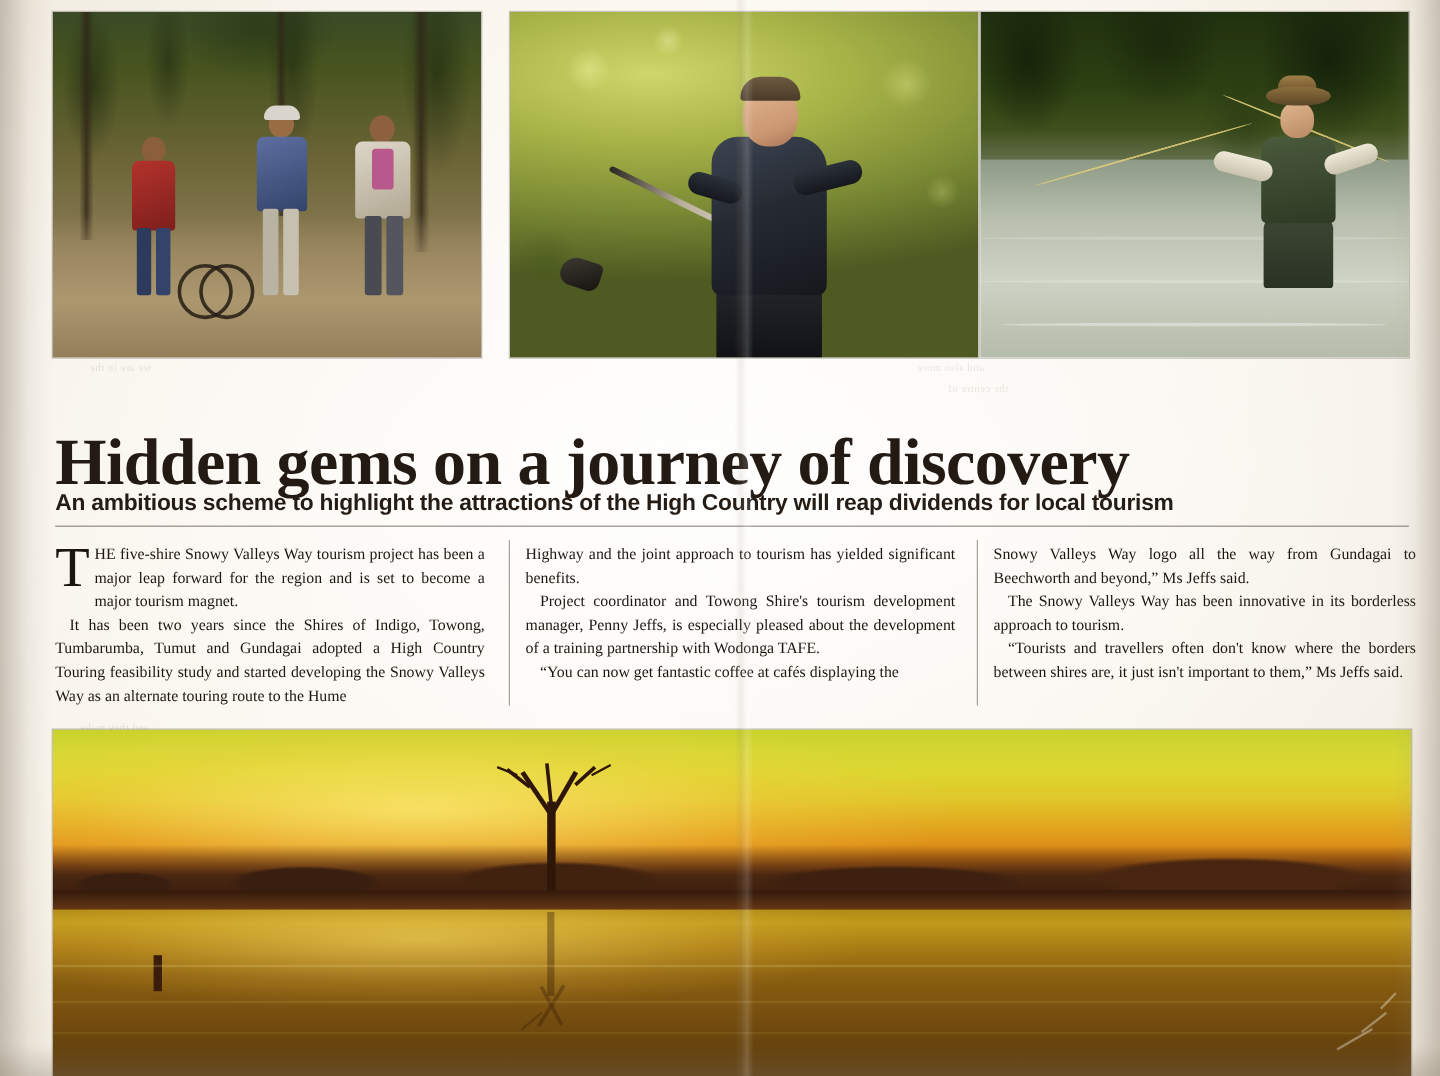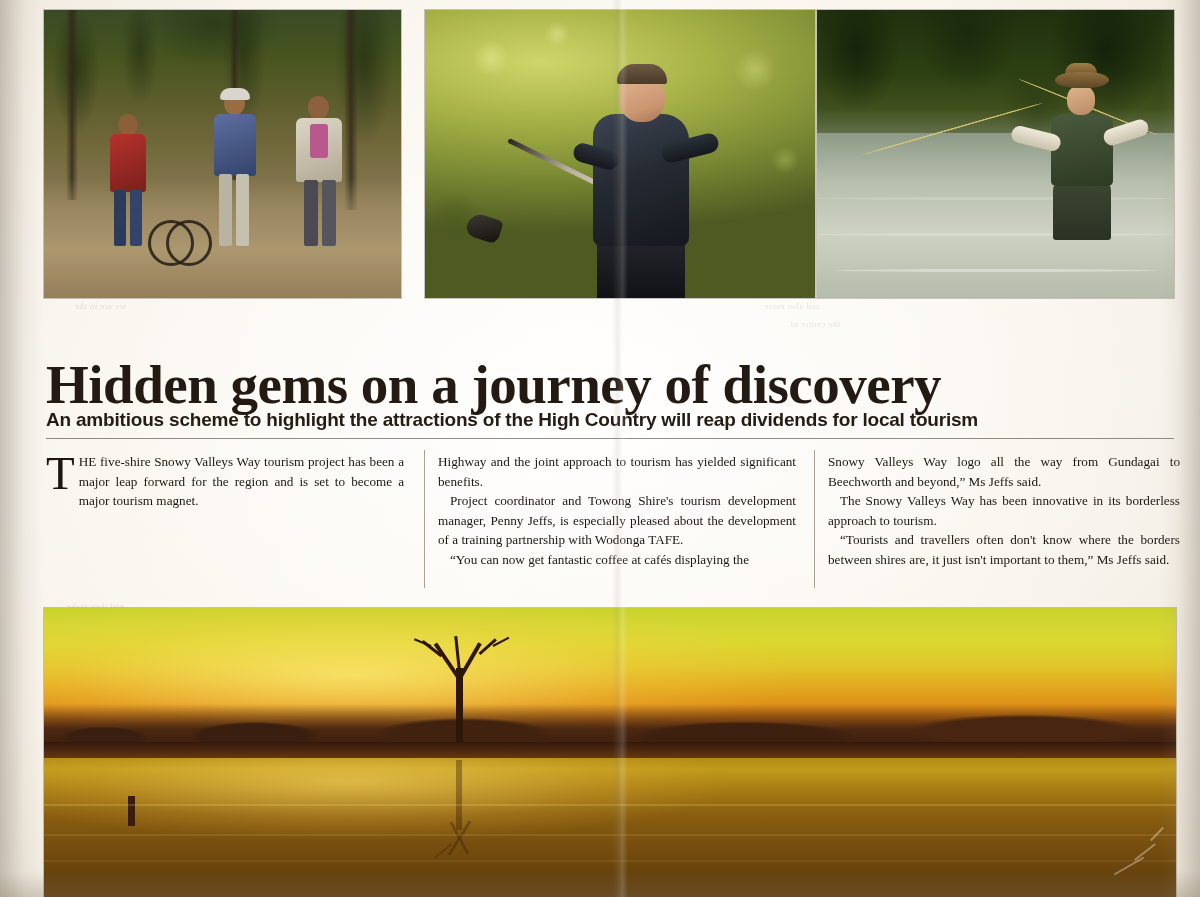--- a/index.html
+++ b/index.html
@@ -457,20 +457,21 @@
   <h2 class="standfirst">An ambitious scheme to highlight the attractions of the High Country will reap dividends for local tourism</h2>
 
   <div class="rule rule-top"></div>
   <div class="rule rule-v1"></div>
   <div class="rule rule-v2"></div>
 
   <div class="col col-1">
     <p class="first">
       <span class="dropcap">T</span><span>HE five-shire Snowy Valleys Way tourism project has been a major leap forward for the region and is set to become a major tourism magnet.</span>
     </p>
+    <p><span>It has been two years since the Shires of Indigo, Towong, Tumbarumba, Tumut and Gundagai adopted a High Country Touring feasibility study and started developing the Snowy Valleys Way as an alternate touring route to the Hume</span></p>
   </div>
 
   <div class="col col-2">
     <p class="first"><span>Highway and the joint approach to tourism has yielded significant benefits.</span></p>
     <p><span>Project coordinator and Towong Shire's tourism development manager, Penny Jeffs, is especially pleased about the development of a training partnership with Wodonga TAFE.</span></p>
     <p><span>“You can now get fantastic coffee at cafés displaying the</span></p>
   </div>
 
   <div class="col col-3">
     <p class="first"><span>Snowy Valleys Way logo all the way from Gundagai to Beechworth and beyond,” Ms Jeffs said.</span></p>

